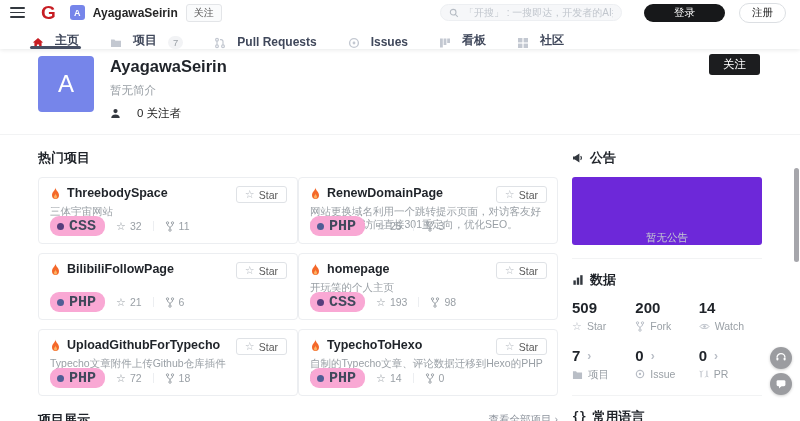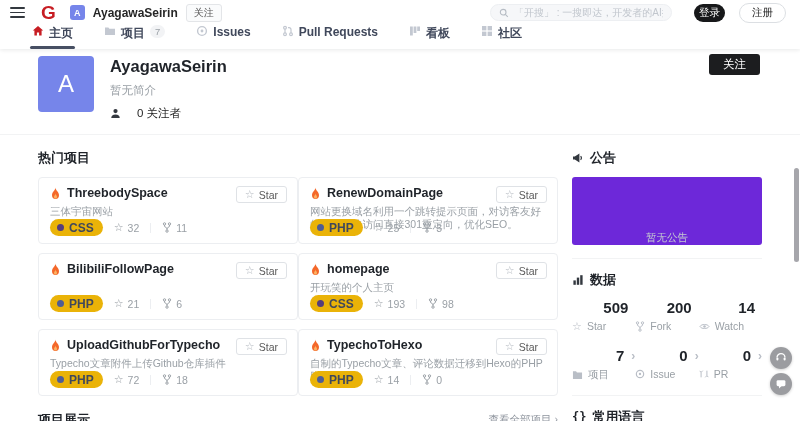--- a/index.html
+++ b/index.html
@@ -14,25 +14,25 @@
   .logo-g { color:#c71d23; font-size:19px; font-weight:bold; line-height:1; margin-left:8px; cursor:pointer; }
   .mini-avatar { width:15px; height:15px; border-radius:3px; background:#7685ea; color:#fff; font-size:9px; font-weight:bold;
     display:flex; align-items:center; justify-content:center; margin-left:6px; }
   .top-username { font-size:12px; font-weight:bold; color:#262626; }
   .follow-tag { font-size:10px; color:#595959; border:1px solid #e3e5e8; background:#fafbfc; border-radius:3px; padding:1px 7px; }
   .searchbox { margin-left:auto; width:182px; height:17px; background:#f6f7f9; border:1px solid #edeff2; border-radius:9px;
     display:flex; align-items:center; padding:0 8px; gap:5px; }
   .searchbox input { border:0; background:transparent; outline:none; font-size:10px; width:100%; color:#595959;
     font-family:"Liberation Sans","DejaVu Sans",sans-serif; }
   .searchbox input::placeholder { color:#c1c6cd; }
-  .btn-login { background:#17181a; color:#fff; border:0; font-size:10.5px; padding:2px 5px; border-radius:10px; margin-left:14px; cursor:pointer; }
+  .btn-login { background:#17181a; color:#fff; border:0; font-size:10.5px; padding:2px 30px; border-radius:10px; margin-left:14px; cursor:pointer; }
   .btn-register { background:#fff; color:#262626; border:1px solid #dcdfe3; font-size:10.5px; padding:2px 12px; border-radius:10px; margin-left:6px; cursor:pointer; }
 
   .tabbar { height:24px; display:flex; align-items:stretch; padding:0 30px; gap:27px; }
-  .tab { display:flex; align-items:flex-start; gap:5px; font-size:12px; font-weight:bold; color:#40485b; position:relative; padding:0 2px; cursor:pointer; }
+  .tab { display:flex; align-items:flex-end; gap:11px; font-size:12px; font-weight:bold; color:#40485b; position:relative; padding:0 2px; cursor:pointer; }
   .tab .ticon { display:flex; }
   .tab.active::after { content:""; position:absolute; left:0; right:0; bottom:0; height:3px; background:#474f63; border-radius:2px; }
   .tab-badge { font-weight:normal; font-size:9.5px; color:#9aa0a6; background:#f2f3f5; border-radius:8px; padding:0 5px; line-height:13px; }
 
   
   .profile { padding:7px 38px 13px; display:flex; position:relative; border-bottom:1px solid #f2f3f4; }
   .avatar-lg { width:56px; height:56px; background:#7685ea; border-radius:4px; color:#fff; font-size:24px;
     display:flex; align-items:center; justify-content:center; flex:none; }
   .profile-info { margin-left:16px; padding-top:1px; }
   .profile-name { font-size:16.5px; font-weight:bold; color:#1f2329; }
@@ -48,35 +48,35 @@
 
   .cards { display:grid; grid-template-columns:1fr 1fr; gap:9px 0; }
   .card { border:1px solid #eceef1; border-radius:4px; padding:8px 11px; height:67px; position:relative; background:#fff; }
   .card-head { display:flex; align-items:center; gap:6px; padding-right:64px; }
   .card-title { font-size:12.5px; font-weight:bold; color:#1f2329; white-space:nowrap; overflow:hidden; text-overflow:ellipsis; cursor:pointer; }
   .star-btn { position:absolute; right:10px; top:8px; border:1px solid #dfe2e6; border-radius:3px; font-size:10.5px; color:#595959;
     padding:1px 8px; display:flex; align-items:center; gap:4px; background:#fff; cursor:pointer; }
   .star-btn .st { color:#b5bac1; font-size:11px; }
   .card-desc { font-size:10.5px; color:#9aa0a6; margin-top:5px; line-height:13px; height:26px; overflow:hidden; }
   .card-foot { position:absolute; left:11px; bottom:7px; display:flex; align-items:center; gap:11px; font-size:10.5px; color:#9aa0a6; }
-  .lang-pill { display:flex; align-items:center; gap:5px; background:#eab308; border-radius:9px; padding:1.5px 9px 1.5px 7px;
-    font-size:12px; font-weight:bold; color:#40485b; }
+  .lang-pill { display:flex; align-items:center; gap:5px; background:#f9a8d4; border-radius:9px; padding:1.5px 9px 1.5px 7px;
+    font-size:15px; font-weight:bold; color:#40485b;font-family:Liberation Mono, monospace; }
   .lang-dot { width:7px; height:7px; border-radius:50%; background:#888; }
   .cnt { display:flex; align-items:center; gap:4px; }
   .cnt .st { font-size:11px; }
   .foot-sep { width:1px; height:10px; background:#eceef1; }
 
   
   .side-title { display:flex; align-items:center; gap:6px; font-size:13px; font-weight:bold; color:#1f2329; margin:4px 0 10px; }
   .announce-box { background:#6d28d9; border-radius:3px; height:68px; display:flex; align-items:flex-end; justify-content:center;
     font-size:10.5px; color:#c5cad0; }
   .divider { border-top:1px solid #f2f3f4; margin:13px 0 12px; }
   .stats-grid { display:grid; grid-template-columns:1fr 1fr 1fr; row-gap:15px; }
   .stat-cell { cursor:pointer; }
-  .stat-value { font-size:15px; font-weight:bold; color:#1f2329; display:flex; align-items:center; gap:7px;justify-content:flex-end; }
+  .stat-value { font-size:15px; font-weight:bold; color:#1f2329; display:flex; align-items:center; gap:7px; }
   .stat-arrow { color:#b9bec6; font-size:12px; font-weight:bold; }
   .stat-label { margin-top:4px; font-size:10.5px; color:#9aa0a6; display:flex; align-items:center; gap:5px; }
   .stat-label .icon-slot { display:flex; }
   .brace-icon { font-family:"DejaVu Sans Mono",monospace; font-size:12px; font-weight:bold; color:#1f2329; }
 
   
   .showcase-head { display:flex; justify-content:space-between; align-items:center; margin-top:15px; }
   .view-all { font-size:10.5px; color:#8f959e; cursor:pointer; }
 
   
@@ -127,36 +127,36 @@
         <svg width="12" height="12" viewBox="0 0 12 12">
             <path d="M1 2.4 h3.4 l1 1.3 H11 a0 0 0 0 1 0 0 v6.4 H1 Z" fill="#c3c8d1"></path>
           </svg>
       </span>
       <span>项目</span>
       <span class="tab-badge">7</span>
     </div>
     <div class="tab">
       <span class="ticon">
         <svg width="12" height="12" viewBox="0 0 12 12">
-            <circle cx="6" cy="6" r="4.4" fill="none" stroke="#c3c8d1" stroke-width="1.4"></circle>
-            <circle cx="6" cy="6" r="1.4" fill="#c3c8d1"></circle>
-          </svg>
-      </span>
-      <span>Issues</span>
-    </div>
-    <div class="tab">
-      <span class="ticon">
-        <svg width="12" height="12" viewBox="0 0 12 12">
             <circle cx="3" cy="2.7" r="1.4" fill="none" stroke="#c3c8d1" stroke-width="1.2"></circle>
             <circle cx="3" cy="9.3" r="1.4" fill="none" stroke="#c3c8d1" stroke-width="1.2"></circle>
             <circle cx="9" cy="9.3" r="1.4" fill="none" stroke="#c3c8d1" stroke-width="1.2"></circle>
             <path d="M3 4.1 V7.9 M6 2.7 h1.2 A1.8 1.8 0 0 1 9 4.5 V7.9" fill="none" stroke="#c3c8d1" stroke-width="1.2"></path>
           </svg>
       </span>
       <span>Pull Requests</span>
+    </div>
+    <div class="tab">
+      <span class="ticon">
+        <svg width="12" height="12" viewBox="0 0 12 12">
+            <circle cx="6" cy="6" r="4.4" fill="none" stroke="#c3c8d1" stroke-width="1.4"></circle>
+            <circle cx="6" cy="6" r="1.4" fill="#c3c8d1"></circle>
+          </svg>
+      </span>
+      <span>Issues</span>
     </div>
     <div class="tab">
       <span class="ticon">
         <svg width="12" height="12" viewBox="0 0 12 12">
             <rect x="1" y="1.5" width="2.8" height="9" fill="#c3c8d1"></rect>
             <rect x="4.6" y="1.5" width="2.8" height="6.5" fill="#c3c8d1"></rect>
             <rect x="8.2" y="1.5" width="2.8" height="4.5" fill="#c3c8d1"></rect>
           </svg>
       </span>
       <span>看板</span>

